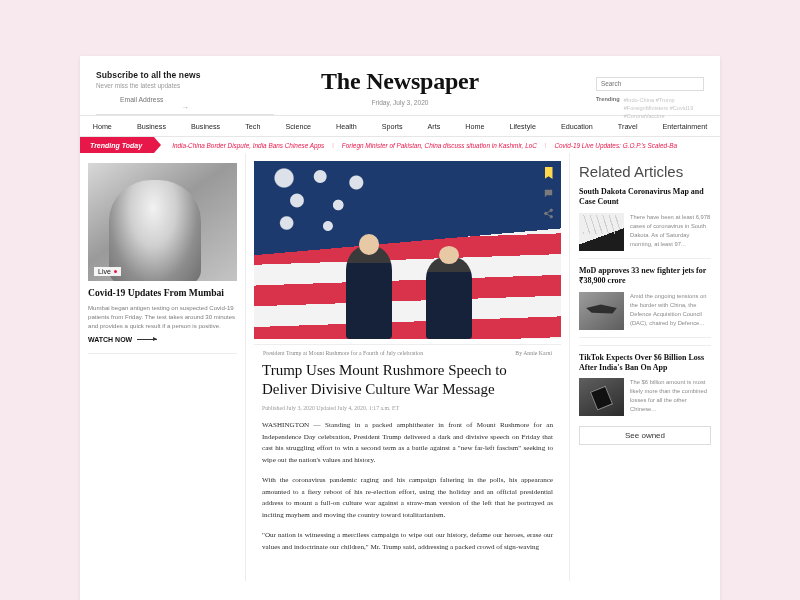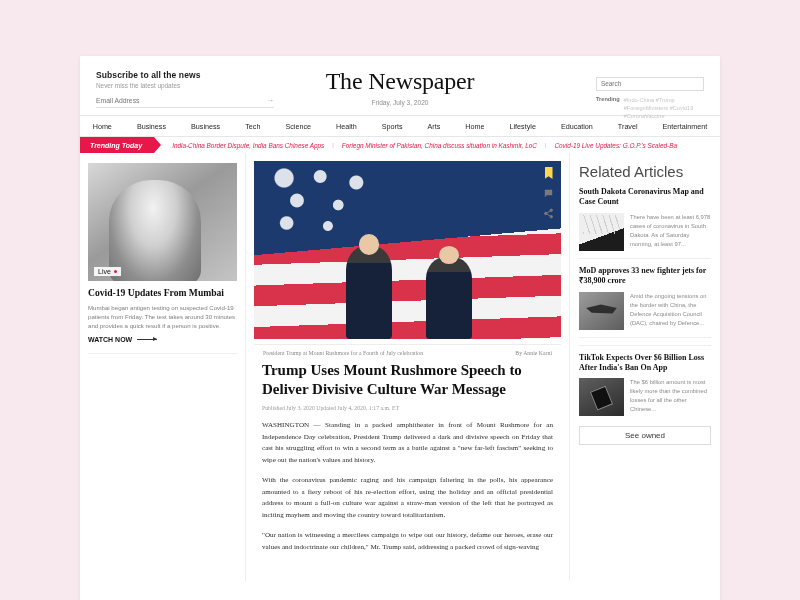--- a/index.html
+++ b/index.html
@@ -24,31 +24,32 @@
     border-bottom: 1px solid #e6e6e6;
   }
   .subscribe-block { position: absolute; left: 16px; top: 14px; width: 190px; }
   .subscribe-title { font-size: 8.5px; font-weight: bold; color: #1a1a1a; letter-spacing: .1px; }
   .subscribe-sub { font-size: 6.4px; color: #9a9a9a; margin-top: 2px; }
   .email-row {
     margin-top: 7px; width: 178px;
     border-bottom: 1px solid #e0e0e0;
     display: flex; align-items: center; justify-content: space-between;
     padding-bottom: 3px;
+    flex-direction: column;
   }
   .email-input {
     border: none; outline: none; background: transparent;
     font-family: "Liberation Sans", sans-serif;
     font-size: 6.8px; color: #b4b4b4; width: 130px;
   }
   .email-arrow { font-size: 8px; color: #a8a8a8; line-height: 1; }
   .brand-block { position: absolute; left: 0; right: 0; top: 12px; text-align: center; }
   .brand-title {
     font-family: "Liberation Serif", serif;
-    font-size: 24px; font-weight: normal; color: #111; letter-spacing: -.2px;
+    font-size: 24px; font-weight: bold; color: #111; letter-spacing: -.2px;
   }
   .brand-date { font-size: 6.6px; color: #8d8d8d; margin-top: 4px; }
   .search-block { position: absolute; right: 16px; top: 16px; width: 108px; }
   .search-input {
     width: 108px; height: 14px;
     border: 1px solid #dcdcdc; background: #fff;
     font-family: "Liberation Sans", sans-serif;
     font-size: 6.4px; color: #b0b0b0; padding: 0 4px; outline: none;
   }
   .trending-row { display: flex; margin-top: 5px; gap: 4px; }
@@ -158,21 +159,21 @@
     width: 44%; height: 22%; background: #e8c9a6; border-radius: 50%;
   }
   .hero-tools { position: absolute; right: 7px; top: 6px; display: flex; flex-direction: column; align-items: center; gap: 9px; }
   .bookmark-icon { width: 8px; height: 12px; background: #ffd84d; clip-path: polygon(0 0,100% 0,100% 100%,50% 78%,0 100%); cursor: pointer; }
   .hero-caption-row { display: flex; justify-content: space-between; padding: 5px 9px 0 9px; border-top: 1px solid #ededed; margin: 5px 8px 0 8px; }
   .hero-caption { font-family: "Liberation Serif", serif; font-size: 5.8px; color: #8a8a8a; }
   .hero-credit { font-family: "Liberation Serif", serif; font-size: 5.8px; color: #8a8a8a; }
   .article-body { padding: 5px 16px 0 16px; flex: 1; overflow: hidden; }
   .article-headline {
     font-family: "Liberation Serif", serif;
-    font-size: 15px; font-weight: bold; color: #111; line-height: 1.24;
+    font-size: 15px; font-weight: normal; color: #111; line-height: 1.24;
   }
   .article-meta { font-family: "Liberation Serif", serif; font-size: 5.8px; color: #9a9a9a; margin-top: 7px; }
   .article-p {
     font-family: "Liberation Serif", serif;
     font-size: 7.1px; color: #2b2b2b; line-height: 1.62; margin-top: 9px; text-align: justify;
   }
   
   .related-title { font-size: 15px; color: #4a4a4a; margin-bottom: 7px; }
   .rel-item { margin-bottom: 7px; }
   .rel-head {

